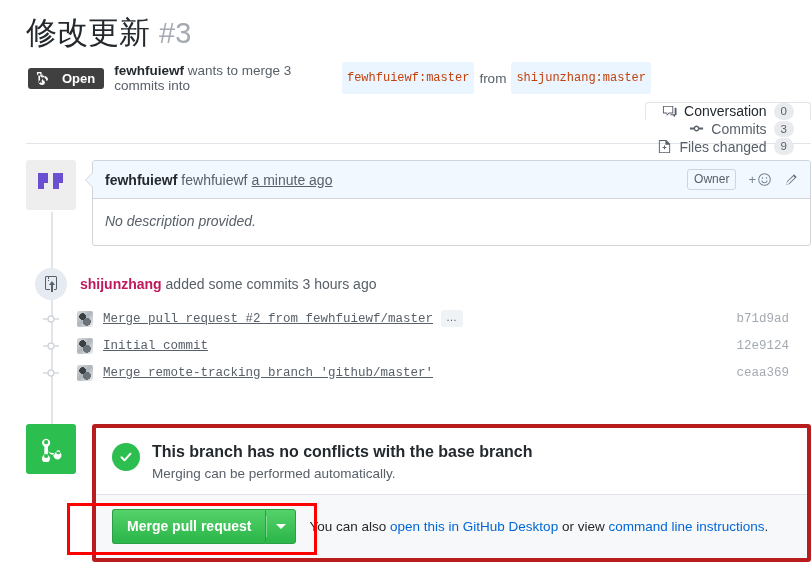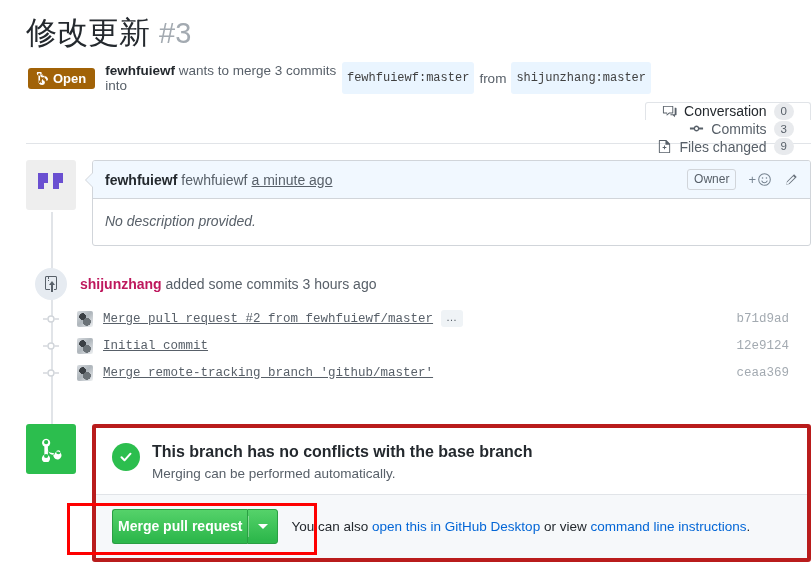--- a/index.html
+++ b/index.html
@@ -39,36 +39,36 @@
 
   
   .meta-row {
     position: absolute;
     left: 28px; top: 62px;
     display: flex; align-items: center;
     font-size: 13.5px;
     color: #586069;
   }
   .state-badge {
-    display: inline-flex; align-items: center; gap: 4px;
-    background: #a16207;
+    display: inline-flex; align-items: center; gap: 13px;
+    background: #404040;
     color: #ffffff;
     font-weight: bold;
     font-size: 13px;
     border-radius: 3px;
     padding: 4px 9px 4px 8px;
     line-height: 1;
   }
   .state-badge svg { display:block; }
   .meta-text { margin-left: 10px; }
   .meta-text b { color: #24292e; font-weight: 600; }
   .branch-chip {
     display: inline-block;
     background: #eaf5ff;
-    color: #404040;
+    color: #c2410c;
     font-family: "Liberation Mono", "DejaVu Sans Mono", monospace;
     font-size: 12px;
     border-radius: 3px;
     padding: 9px 5px;
     margin: 0 5px;
     line-height: 1.2;
     white-space: nowrap;
   }
 
   
@@ -351,21 +351,21 @@
   .merge-btn {
     background: linear-gradient(180deg, #55d26a 0%, #2eb84c 90%);
     background-color: #2cbe4e;
     color: #ffffff;
     font-weight: bold;
     font-size: 14px;
     border: 1px solid #2a9f43;
     border-right: none;
     border-top-left-radius: 3px;
     border-bottom-left-radius: 3px;
-    padding: 9px 5px;
+    padding: 9px 14px;
     line-height: 1.1;
     box-sizing: border-box;
   }
   .merge-caret {
     background: linear-gradient(180deg, #55d26a 0%, #2eb84c 90%);
     background-color: #2cbe4e;
     border: 1px solid #2a9f43;
     border-top-right-radius: 3px;
     border-bottom-right-radius: 3px;
     width: 31px;

